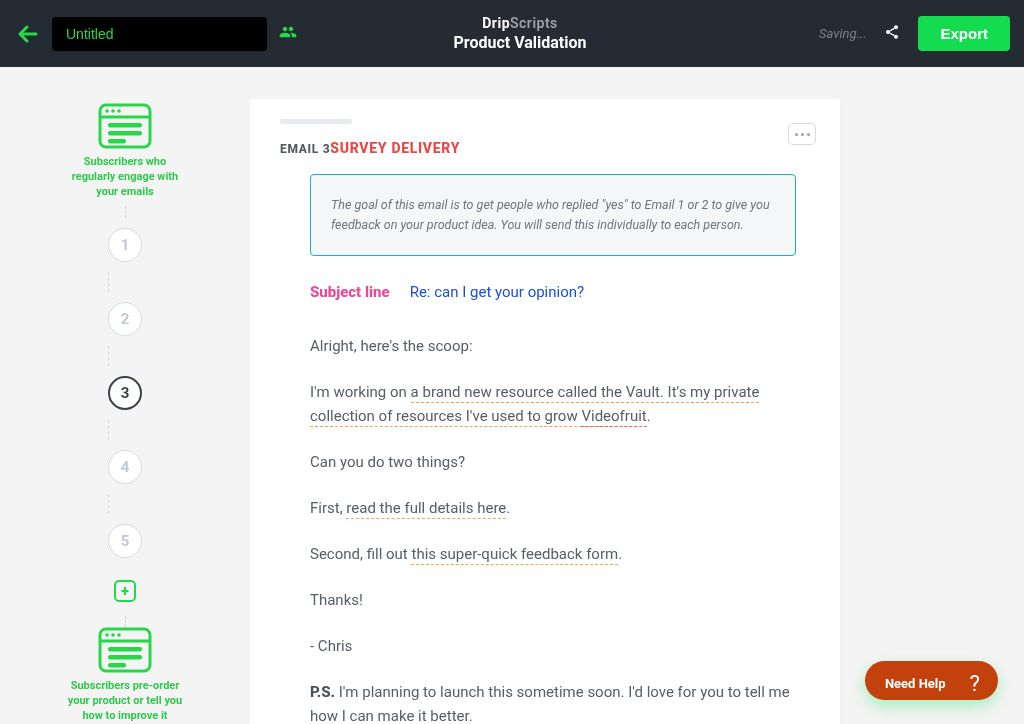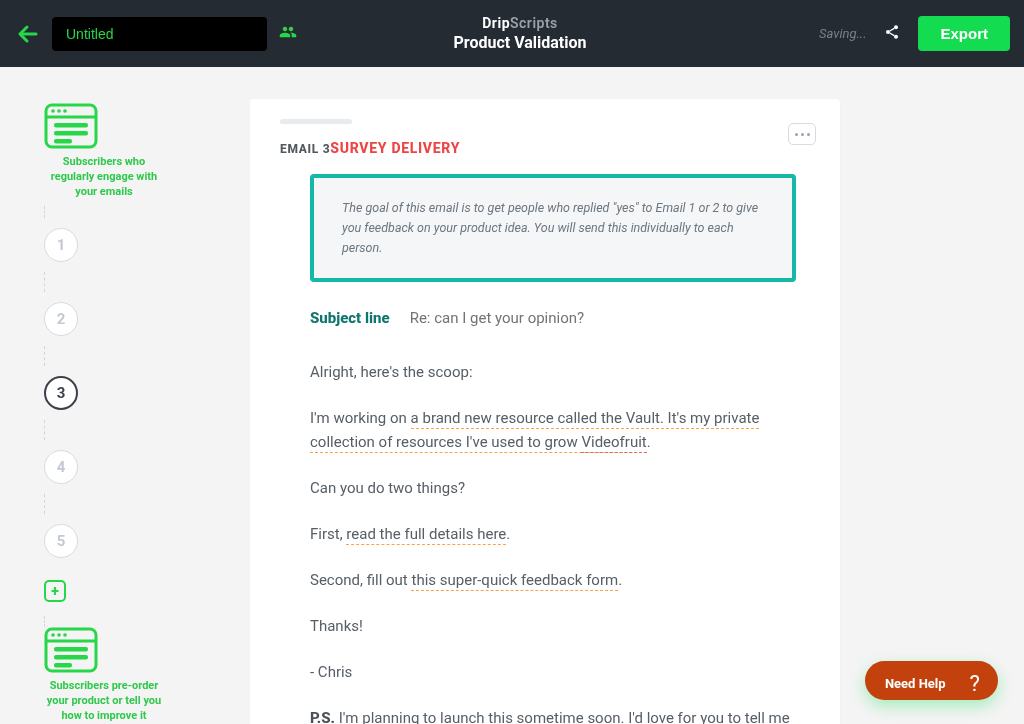--- a/index.html
+++ b/index.html
@@ -99,20 +99,21 @@
   .sidebar {
     width: 250px;
     padding-top: 36px;
     display: flex;
     justify-content: center;
   }
   .flow {
     width: 162px;
     display: flex;
     flex-direction: column;
+    align-items: center;
     position: relative;
   }
   .email-icon svg { display: block; }
   .caption {
     color: #2ec94c;
     font-size: 11px;
     font-weight: 700;
     text-align: center;
     margin-top: 6px;
     line-height: 1.35;
@@ -203,44 +204,44 @@
     border: 1px solid #d7dce1;
     border-radius: 5px;
     display: flex; align-items: center; justify-content: center;
     gap: 3px;
     cursor: pointer;
   }
   .menu-btn span { width: 3px; height: 3px; background: #9aa2aa; border-radius: 50%; }
 
   .hint-box {
     background: #f5f6f7;
-    border: 4px solid #14b8a6;
+    border: 1px solid #14b8a6;
     border-radius: 4px;
-    padding: 20px 28px;
+    padding: 20px 20px;
     margin: 8px 14px 24px 30px;
     font-size: 12.5px;
     color: #6b7680;
     font-style: italic;
     line-height: 1.6;
   }
 
   .editor-body {
     padding: 0 14px 0 30px;
     color: #565e66;
     font-size: 15px;
     line-height: 1.6;
   }
   .subject-row {
     display: flex;
     align-items: baseline;
     gap: 20px;
     margin-bottom: 30px;
   }
-  .subject-row .lbl { font-weight: 800; color: #0f766e; text-align: center; }
-  .subject-row .val { color: #737373; }
+  .subject-row .lbl { font-weight: 800; color: #ec4899; text-align: center; }
+  .subject-row .val { color: #1d4ed8; }
   .body p { margin-bottom: 22px; }
   .u-orange {
     border-bottom: 1px dashed #fca14a;
     padding-bottom: 1px;
   }
   .u-orange.red { border-bottom-color: #e86a5f; }
   .bold { font-weight: 800; color: #4a5157; text-align: right; }
 
   
   .help-btn {

